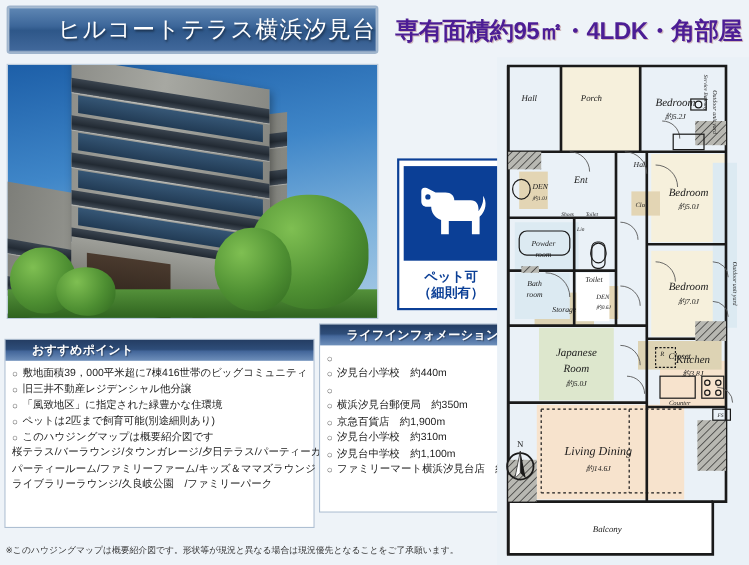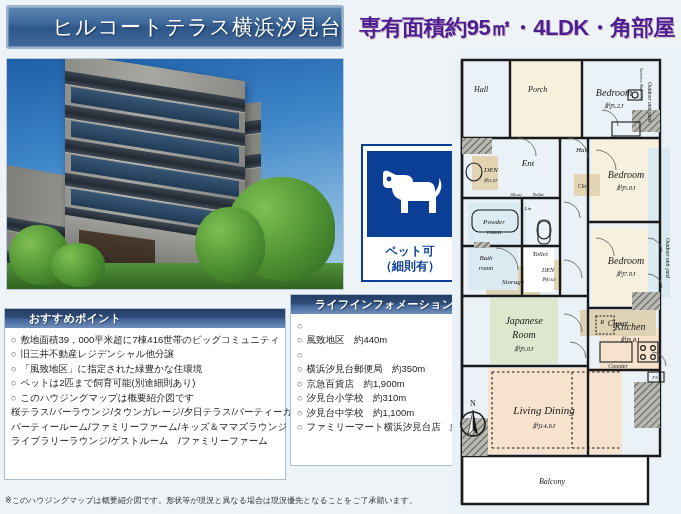--- a/index.html
+++ b/index.html
@@ -237,35 +237,35 @@
       <div class="bullet-row">
         <span class="circle-mark">○</span>
         <span>ペットは2匹まで飼育可能(別途細則あり)</span>
       </div>
       <div class="bullet-row">
         <span class="circle-mark">○</span>
         <span>このハウジングマップは概要紹介図です</span>
       </div>
       <div class="plain-row">桜テラス/バーラウンジ/タウンガレージ/夕日テラス/パーティーガーデン</div>
       <div class="plain-row">パーティールーム/ファミリーファーム/キッズ＆ママズラウンジ</div>
-      <div class="plain-row">ライブラリーラウンジ/ゲストルーム　/ファミリーファーム</div>
+      <div class="plain-row">ライブラリーラウンジ/久良岐公園　/ファミリーパーク</div>
     </div>
   </div>
 
   <div class="panel" id="panel-life">
     <div class="panel-head">
       <span class="panel-head-text">ライフインフォメーション</span>
     </div>
     <div class="panel-body">
       <div class="bullet-row">
         <span class="circle-mark">○</span>
       </div>
       <div class="bullet-row">
         <span class="circle-mark">○</span>
-        <span>風致地区　約440m</span>
+        <span>汐見台小学校　約440m</span>
       </div>
       <div class="bullet-row">
         <span class="circle-mark">○</span>
       </div>
       <div class="bullet-row">
         <span class="circle-mark">○</span>
         <span>横浜汐見台郵便局　約350m</span>
       </div>
       <div class="bullet-row">
         <span class="circle-mark">○</span>

